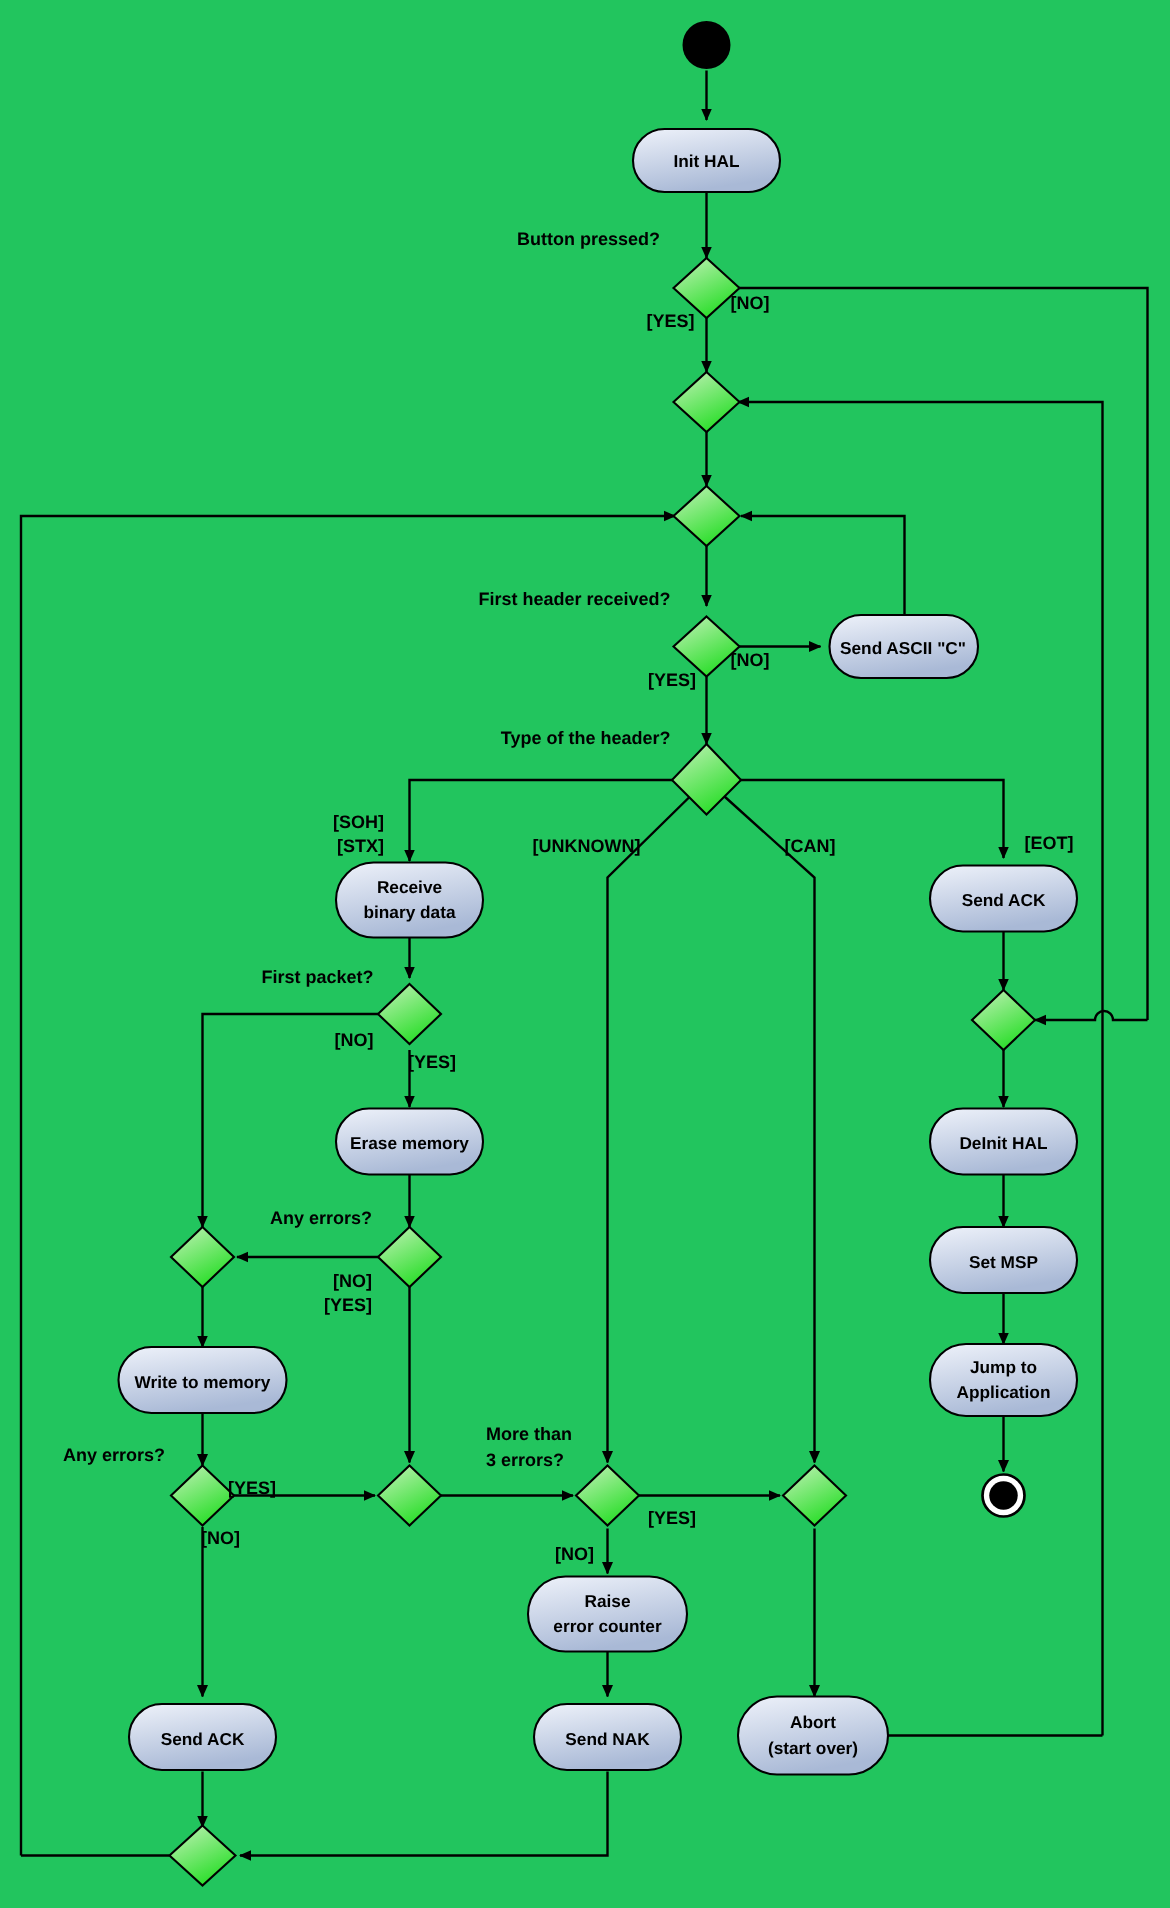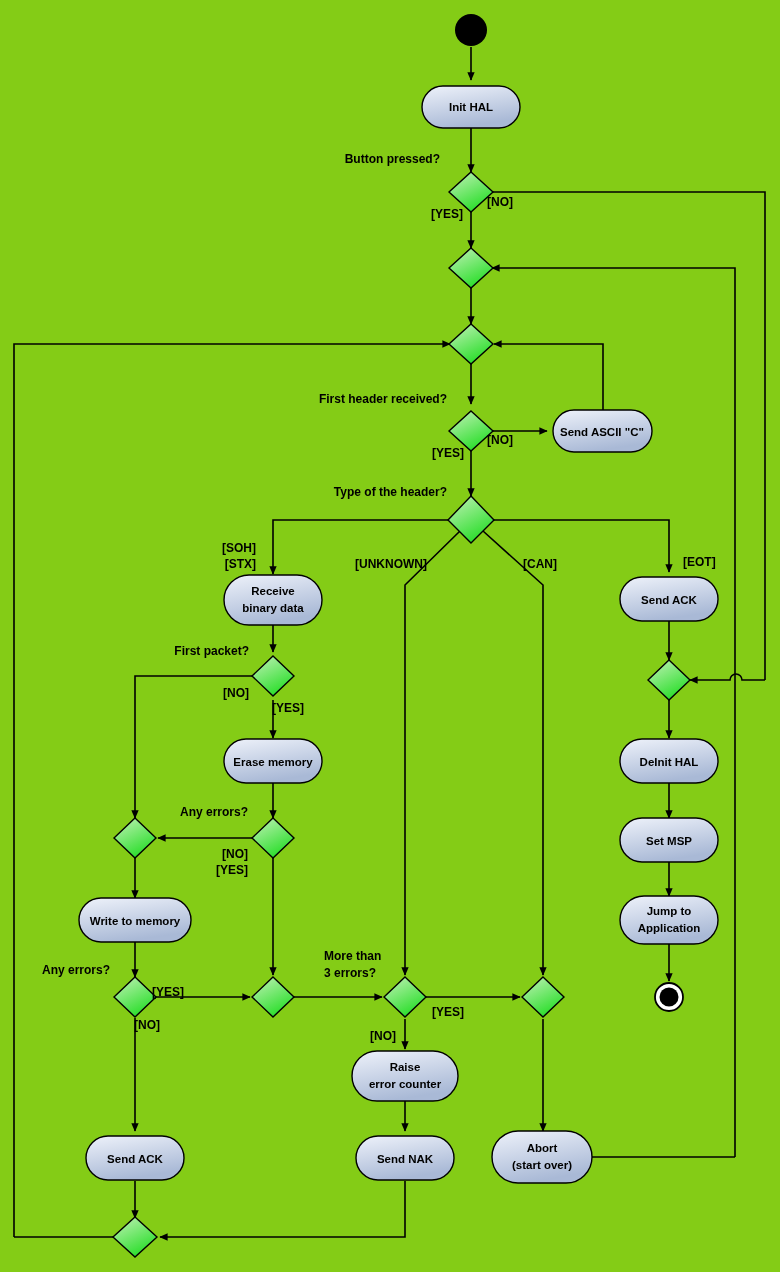--- a/index.html
+++ b/index.html
@@ -4,21 +4,21 @@
 <style>
   html, body {
     margin: 0;
     padding: 0;
     background: #ffffff;
   }
   #diagram-root {
     position: relative;
     width: 780px;
     height: 1272px;
-    background: #84cc16;
+    background: #22c55e;
     font-family: "Liberation Sans", sans-serif;
   }
   svg.flow {
     display: block;
     width: 780px;
     height: 1272px;
   }
   text {
     font-family: "Liberation Sans", sans-serif;
     font-weight: bold;

